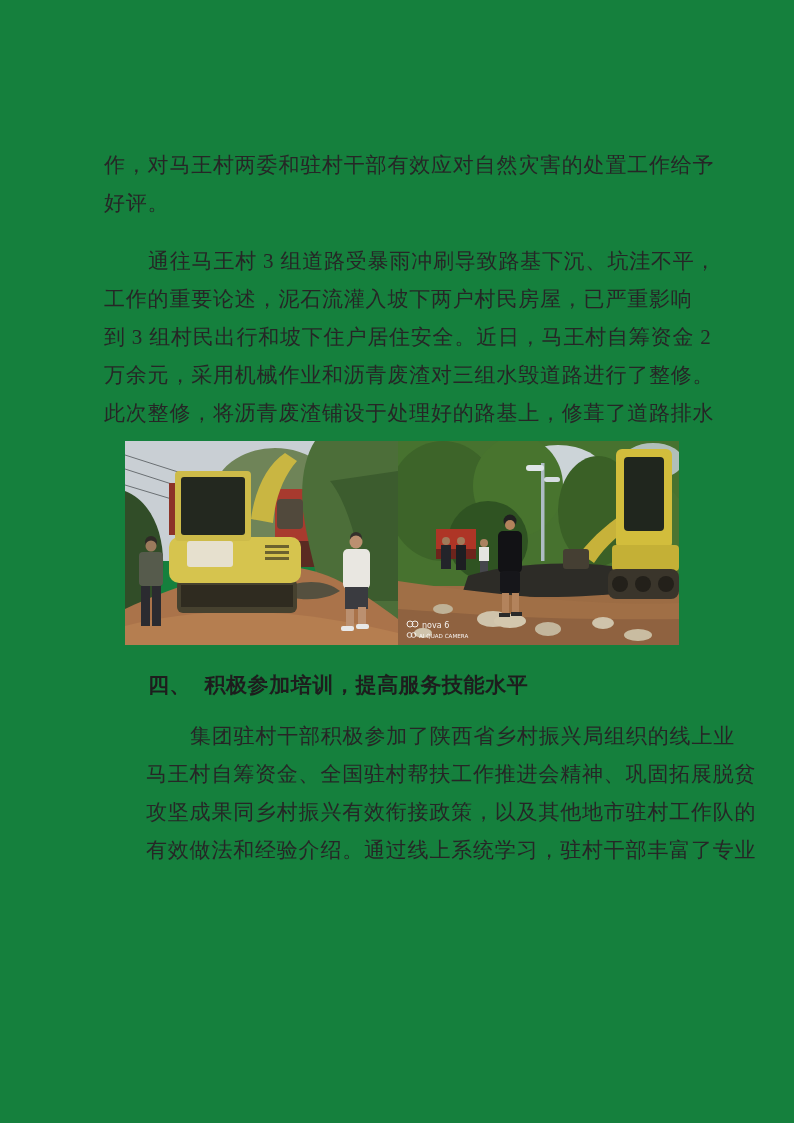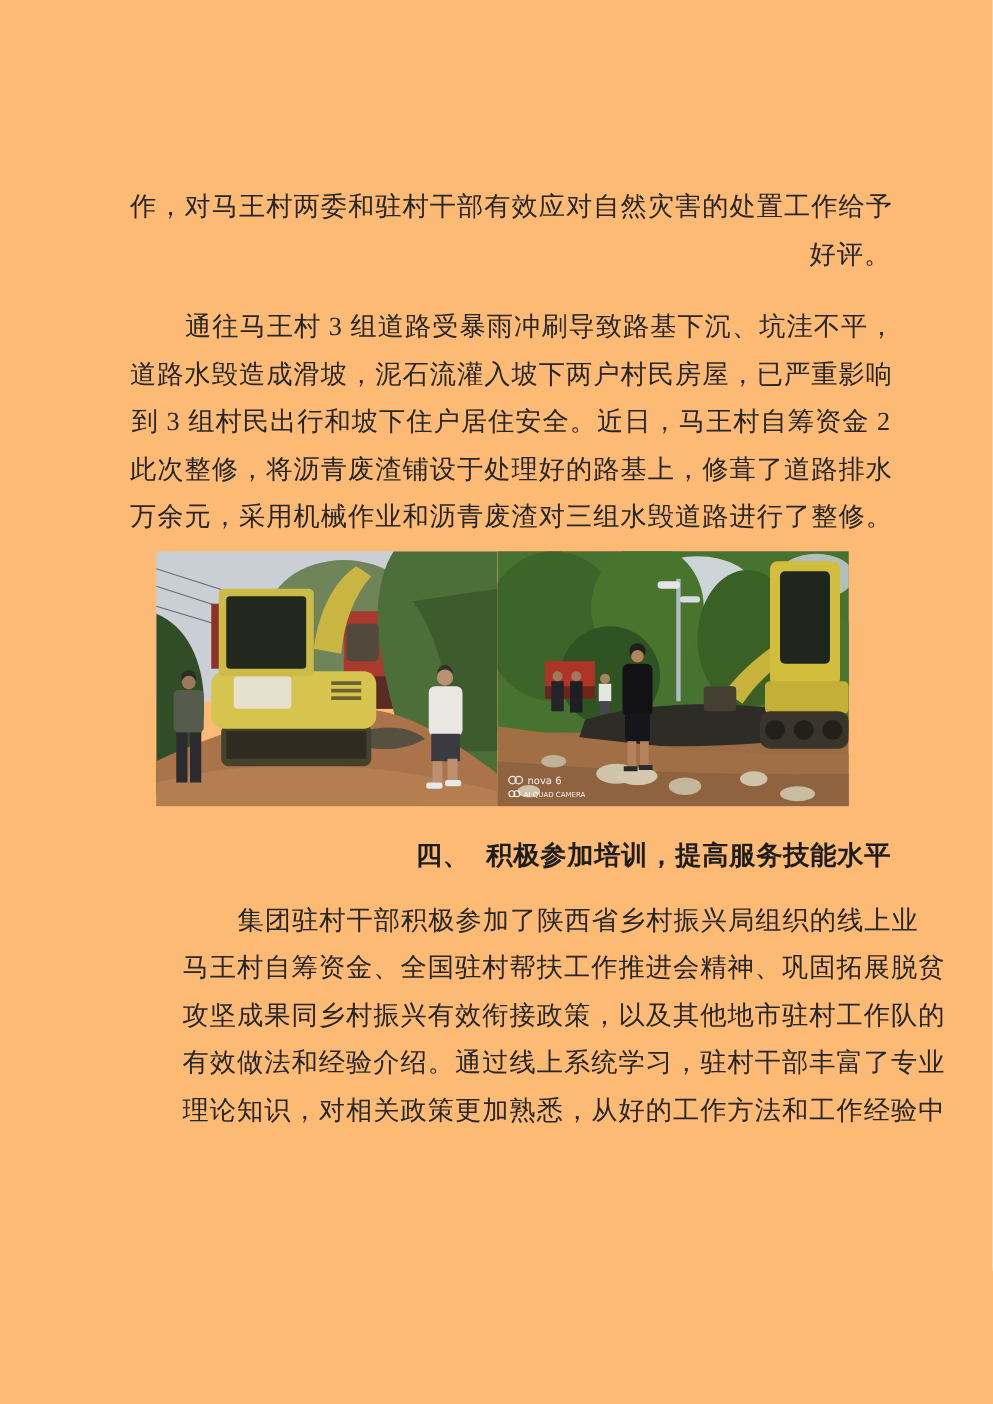--- a/index.html
+++ b/index.html
@@ -1,26 +1,25 @@
 <!DOCTYPE html>
 <html><head>
 <meta charset="utf-8">
 <style>
   html,body{margin:0;padding:0;background:#e9e9e9;}
   .page{
     position:relative;
     width:794px;height:1123px;
     margin:0 auto;
-    background:#fdba74;
+    background:#15803d;
     box-sizing:border-box;
     padding:146px 81px 0 104px;
     font-family:"Liberation Serif","DejaVu Serif",serif;
     color:#262626;
     overflow:hidden;
-    text-align:right;
   }
   .para{margin:0;}
   .line{
     display:block;
     font-size:21px;
     line-height:38px;
     letter-spacing:0.8px;
     white-space:nowrap;
   }
   .indent{text-indent:44px;}
@@ -50,24 +49,24 @@
 
 <div class="page">
 
   <div class="para" id="p1">
     <span class="line">作，对马王村两委和驻村干部有效应对自然灾害的处置工作给予</span>
     <span class="line">好评。</span>
   </div>
 
   <div class="para" id="p2">
     <span class="line indent">通往马王村 3 组道路受暴雨冲刷导致路基下沉、坑洼不平，</span>
-    <span class="line">道路水毁造成滑坡，泥石流灌入坡下两户村民房屋，已严重影响</span>
+    <span class="line">工作的重要论述，泥石流灌入坡下两户村民房屋，已严重影响</span>
     <span class="line">到 3 组村民出行和坡下住户居住安全。近日，马王村自筹资金 2</span>
+    <span class="line">万余元，采用机械作业和沥青废渣对三组水毁道路进行了整修。</span>
     <span class="line">此次整修，将沥青废渣铺设于处理好的路基上，修葺了道路排水</span>
-    <span class="line">万余元，采用机械作业和沥青废渣对三组水毁道路进行了整修。</span>
   </div>
 
   <div class="photo-row">
 
     <svg viewBox="0 0 273 204" width="273" height="204" xmlns="http://www.w3.org/2000/svg">
       <rect x="0" y="0" width="273" height="120" fill="#c9cfd4"></rect>
       <g stroke="#4a4f52" stroke-width="1" opacity="0.75">
         <line x1="0" y1="14" x2="125" y2="54"></line>
         <line x1="0" y1="28" x2="112" y2="64"></line>
         <line x1="0" y1="44" x2="100" y2="74"></line>
@@ -192,16 +191,15 @@
     </svg>
   </div>
 
   <div class="heading">四、 积极参加培训，提高服务技能水平</div>
 
   <div class="para" id="p3">
     <span class="line indent">集团驻村干部积极参加了陕西省乡村振兴局组织的线上业</span>
     <span class="line">马王村自筹资金、全国驻村帮扶工作推进会精神、巩固拓展脱贫</span>
     <span class="line">攻坚成果同乡村振兴有效衔接政策，以及其他地市驻村工作队的</span>
     <span class="line">有效做法和经验介绍。通过线上系统学习，驻村干部丰富了专业</span>
-    <span class="line">理论知识，对相关政策更加熟悉，从好的工作方法和工作经验中</span>
   </div>
 
 </div>
 
 </body></html>

